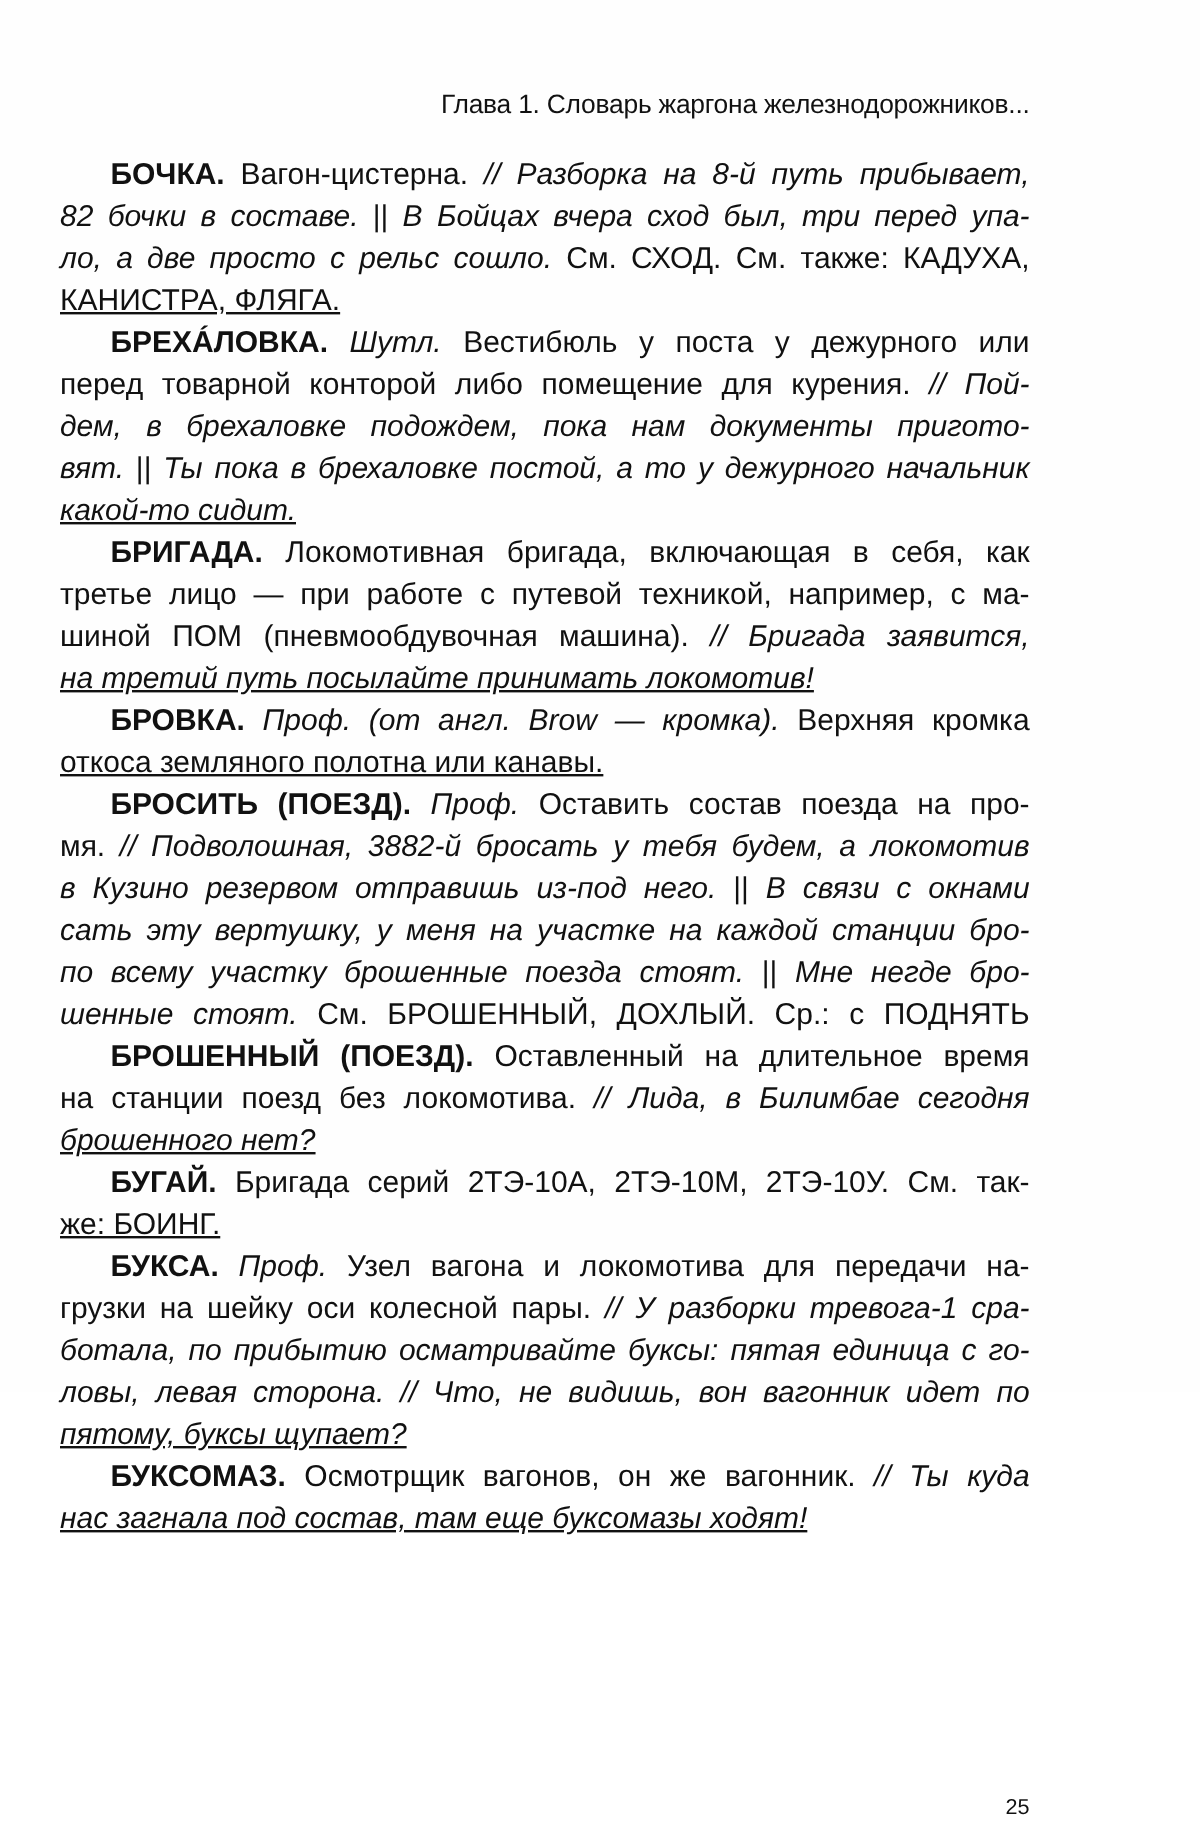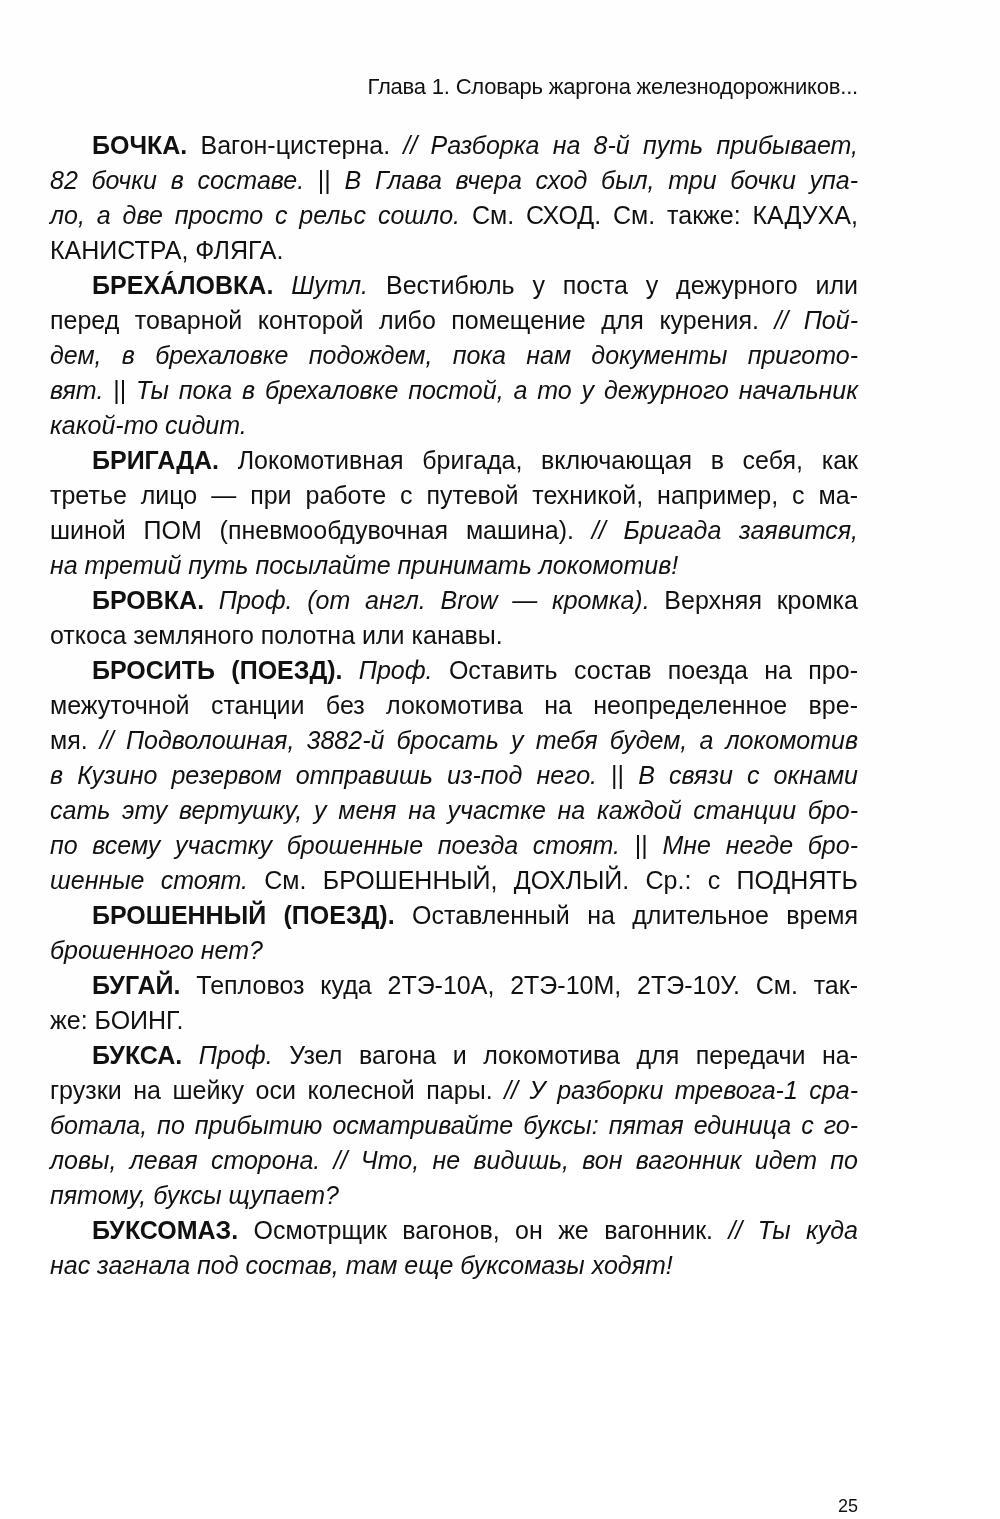--- a/index.html
+++ b/index.html
@@ -11,37 +11,37 @@
     .running-head {
       position: absolute; top: 74px; right: 142px;
       font-size: 22px; letter-spacing: -0.2px; white-space: nowrap;
     }
     .body-text {
       position: absolute; left: 50px; top: 128px; width: 808px;
       font-size: 25px; line-height: 35px;
     }
     .entry { margin: 0 0 0 0; }
     .line { display: block; white-space: nowrap; height: 35px; text-align: justify; text-align-last: justify; }
-    .line.last { text-align-last: left; }
+    .line.last { text-align-last: left; text-decoration: underline; }
     .line.first { padding-left: 42px; }
     .hw { font-weight: bold; }
     .it { font-style: italic; }
     .page-number {
       position: absolute; top: 1496px; right: 142px; font-size: 18px;
     }
   </style>
 </head>
 <body>
 
 <div class="page">
   <div class="running-head">Глава 1. Словарь жаргона железнодорожников...</div>
   <div class="body-text" id="body-text">
       <div class="entry">
         <span class="line first"><span class="hw">БОЧКА.</span> <span>Вагон-цистерна. </span><span class="it">// Разборка на 8-й путь прибывает,</span></span>
-        <span class="line"><span class="it">82 бочки в составе. </span><span>|| </span><span class="it">В Глава вчера сход был, три бочки упа-</span></span>
+        <span class="line"><span class="it">82 бочки в составе. </span><span>|| </span><span class="it">В Бойцах вчера сход был, три перед упа-</span></span>
         <span class="line"><span class="it">ло, а две просто с рельс сошло. </span><span>См. СХОД. См. также: КАДУХА,</span></span>
         <span class="line last"><span>КАНИСТРА, ФЛЯГА.</span></span>
       </div>
       <div class="entry">
         <span class="line first"><span class="hw">БРЕХÁЛОВКА.</span> <span class="it">Шутл. </span><span>Вестибюль у поста у дежурного или</span></span>
         <span class="line"><span>перед товарной конторой либо помещение для курения. </span><span class="it">// Пой-</span></span>
         <span class="line"><span class="it">дем, в брехаловке подождем, пока нам документы пригото-</span></span>
         <span class="line"><span class="it">вят. </span><span>|| </span><span class="it">Ты пока в брехаловке постой, а то у дежурного начальник</span></span>
         <span class="line last"><span class="it">какой-то сидит.</span></span>
       </div>
@@ -50,33 +50,33 @@
         <span class="line"><span>третье лицо — при работе с путевой техникой, например, с ма-</span></span>
         <span class="line"><span>шиной ПОМ (пневмообдувочная машина). </span><span class="it">// Бригада заявится,</span></span>
         <span class="line last"><span class="it">на третий путь посылайте принимать локомотив!</span></span>
       </div>
       <div class="entry">
         <span class="line first"><span class="hw">БРОВКА.</span> <span class="it">Проф. (от англ. Brow — кромка). </span><span>Верхняя кромка</span></span>
         <span class="line last"><span>откоса земляного полотна или канавы.</span></span>
       </div>
       <div class="entry">
         <span class="line first"><span class="hw">БРОСИТЬ (ПОЕЗД).</span> <span class="it">Проф. </span><span>Оставить состав поезда на про-</span></span>
-        <span class="line"><span>межуточной станции без локомотива на неопределенное вре-</span></span>
         <span class="line"><span>мя. </span><span class="it">// Подволошная, 3882-й бросать у тебя будем, а локомотив</span></span>
         <span class="line"><span class="it">в Кузино резервом отправишь из-под него. </span><span>|| </span><span class="it">В связи с окнами</span></span>
         <span class="line"><span class="it">сать эту вертушку, у меня на участке на каждой станции бро-</span></span>
         <span class="line"><span class="it">по всему участку брошенные поезда стоят. </span><span>|| </span><span class="it">Мне негде бро-</span></span>
         <span class="line"><span class="it">шенные стоят. </span><span>См. БРОШЕННЫЙ, ДОХЛЫЙ. Ср.: с ПОДНЯТЬ</span></span>
       </div>
       <div class="entry">
         <span class="line first"><span class="hw">БРОШЕННЫЙ (ПОЕЗД).</span> <span>Оставленный на длительное время</span></span>
+        <span class="line"><span>на станции поезд без локомотива. </span><span class="it">// Лида, в Билимбае сегодня</span></span>
         <span class="line last"><span class="it">брошенного нет?</span></span>
       </div>
       <div class="entry">
-        <span class="line first"><span class="hw">БУГАЙ.</span> <span>Тепловоз куда 2ТЭ-10А, 2ТЭ-10М, 2ТЭ-10У. См. так-</span></span>
+        <span class="line first"><span class="hw">БУГАЙ.</span> <span>Бригада серий 2ТЭ-10А, 2ТЭ-10М, 2ТЭ-10У. См. так-</span></span>
         <span class="line last"><span>же: БОИНГ.</span></span>
       </div>
       <div class="entry">
         <span class="line first"><span class="hw">БУКСА.</span> <span class="it">Проф. </span><span>Узел вагона и локомотива для передачи на-</span></span>
         <span class="line"><span>грузки на шейку оси колесной пары. </span><span class="it">// У разборки тревога-1 сра-</span></span>
         <span class="line"><span class="it">ботала, по прибытию осматривайте буксы: пятая единица с го-</span></span>
         <span class="line"><span class="it">ловы, левая сторона. // Что, не видишь, вон вагонник идет по</span></span>
         <span class="line last"><span class="it">пятому, буксы щупает?</span></span>
       </div>
       <div class="entry">

